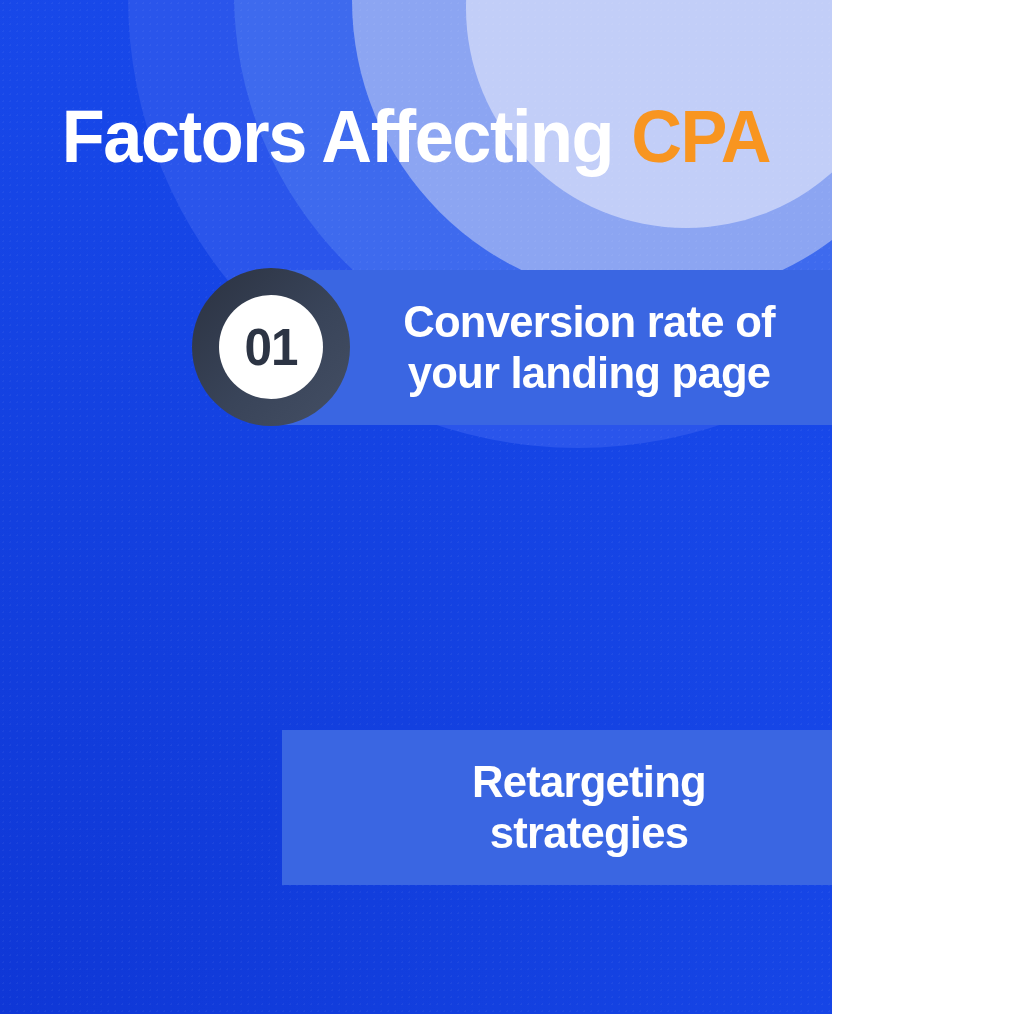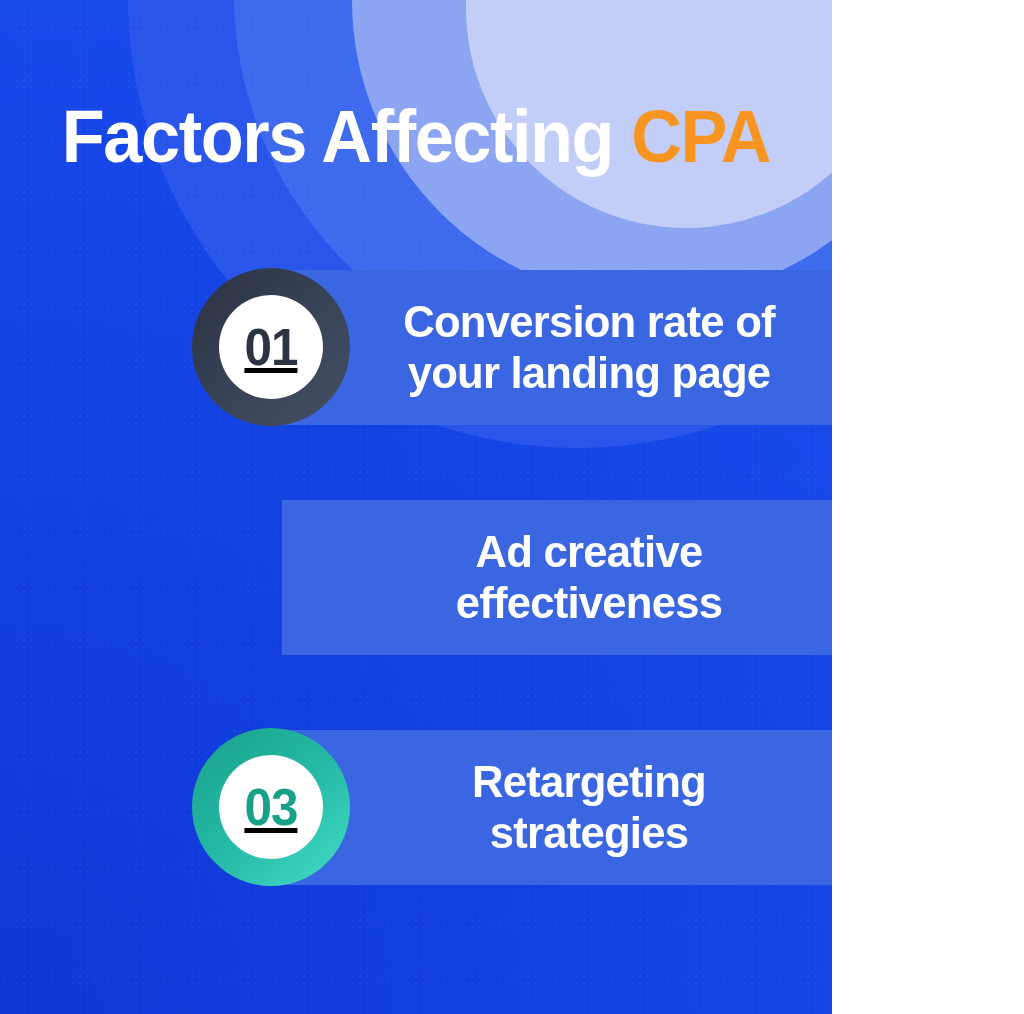--- a/index.html
+++ b/index.html
@@ -113,21 +113,20 @@
     justify-content:center;
     z-index:3;
   }
   .badge-inner {
     width:104px; height:104px;
     border-radius:50%;
     background:#FFFFFF;
     display:flex;
     align-items:center;
     justify-content:center;
-    text-decoration:underline;
   }
   .badge-num {
     font-size:52px;
     font-weight:700;
     line-height:1;
     letter-spacing:-1px;
     transform:scaleX(0.95);
   }
 
   .badge-1 { background:linear-gradient(135deg,#2B3241 0%,#394459 55%,#444F64 100%); }
@@ -161,36 +160,25 @@
         </div>
       </div>
       <div class="badge badge-1">
         <div class="badge-inner">
           <span class="badge-num">01</span>
         </div>
       </div>
     </div>
 
     <div class="card">
-      <div class="card-panel">
-        <div class="card-text">
-          <span>Ad creative</span><br>
-          <span>effectiveness</span>
-        </div>
-      </div>
     </div>
 
     <div class="card">
       <div class="card-panel">
         <div class="card-text">
           <span>Retargeting</span><br>
           <span>strategies</span>
         </div>
       </div>
-      <div class="badge badge-3">
-        <div class="badge-inner">
-          <span class="badge-num">03</span>
-        </div>
-      </div>
     </div>
 
   </div>
 </div>
 
 </body></html>

